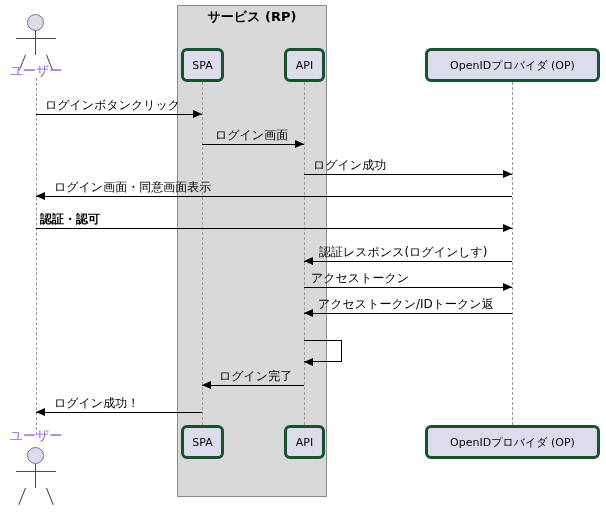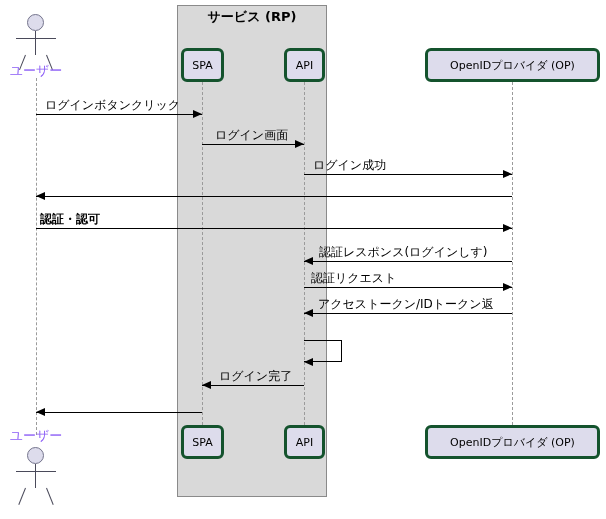--- a/index.html
+++ b/index.html
@@ -146,40 +146,42 @@
   <div class="msg-line" style="left:202px;top:144px;width:102px;"></div>
   <div class="arrow-head right" style="left:295px;top:140px;"></div>
   <div class="msg-label" style="left:215px;top:127px;">ログイン画面</div>
 
   <div class="msg-line" style="left:304px;top:174px;width:208px;"></div>
   <div class="arrow-head right" style="left:503px;top:170px;"></div>
   <div class="msg-label" style="left:313px;top:157px;">ログイン成功</div>
 
   <div class="msg-line" style="left:36px;top:196px;width:476px;"></div>
   <div class="arrow-head left" style="left:36px;top:192px;"></div>
+  <div class="msg-label" style="left:54px;top:179px;">ログイン画面・同意画面表示</div>
 
   <div class="msg-line" style="left:36px;top:228px;width:476px;"></div>
   <div class="arrow-head right" style="left:503px;top:224px;"></div>
   <div class="msg-label" style="left:40px;top:211px;font-weight:bold;">認証・認可</div>
 
   <div class="msg-line" style="left:304px;top:261px;width:208px;"></div>
   <div class="arrow-head left" style="left:304px;top:257px;"></div>
   <div class="msg-label" style="left:319px;top:244px;">認証レスポンス(ログインしす)</div>
 
   <div class="msg-line" style="left:304px;top:287px;width:208px;"></div>
   <div class="arrow-head right" style="left:503px;top:283px;"></div>
-  <div class="msg-label" style="left:311px;top:270px;">認証リクエスト</div>
+  <div class="msg-label" style="left:311px;top:270px;">アクセストークン</div>
 
   <div class="msg-line" style="left:304px;top:313px;width:208px;"></div>
   <div class="arrow-head left" style="left:304px;top:309px;"></div>
   <div class="msg-label" style="left:318px;top:296px;">アクセストークン/IDトークン返</div>
 
   <div class="self-box" style="left:304px;top:340px;width:38px;height:22px;"></div>
   <div class="arrow-head left" style="left:304px;top:358px;"></div>
 
   <div class="msg-line" style="left:202px;top:385px;width:102px;"></div>
   <div class="arrow-head left" style="left:202px;top:381px;"></div>
   <div class="msg-label" style="left:219px;top:368px;">ログイン完了</div>
 
   <div class="msg-line" style="left:36px;top:412px;width:166px;"></div>
   <div class="arrow-head left" style="left:36px;top:408px;"></div>
+  <div class="msg-label" style="left:54px;top:395px;">ログイン成功！</div>
 
 </div>
 
 </body></html>

